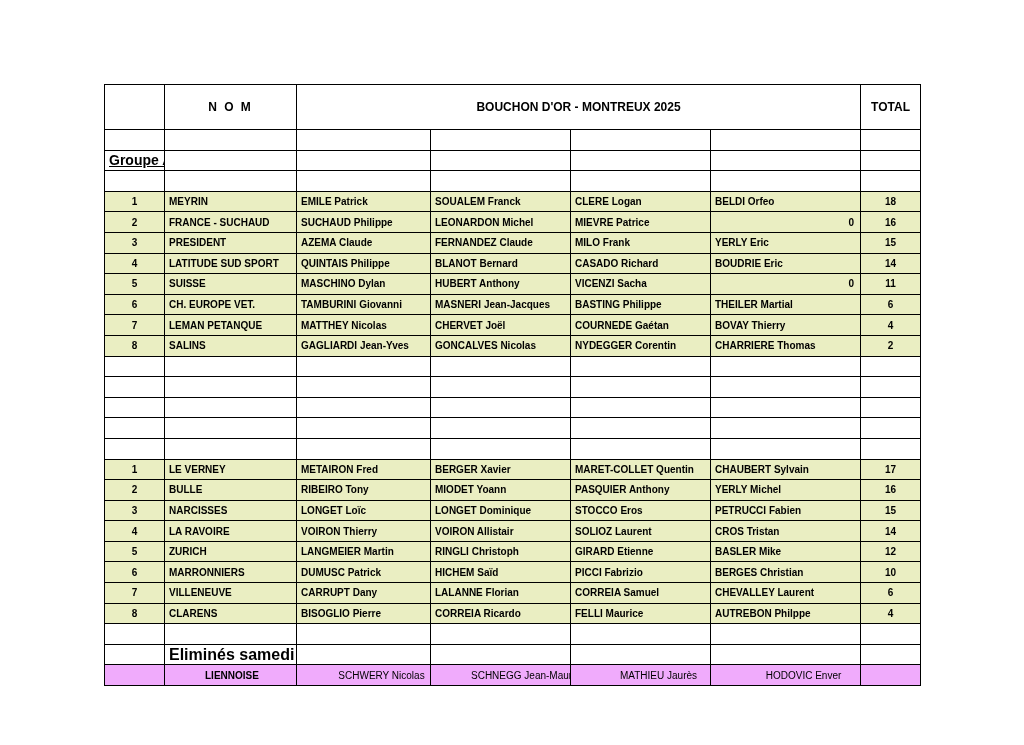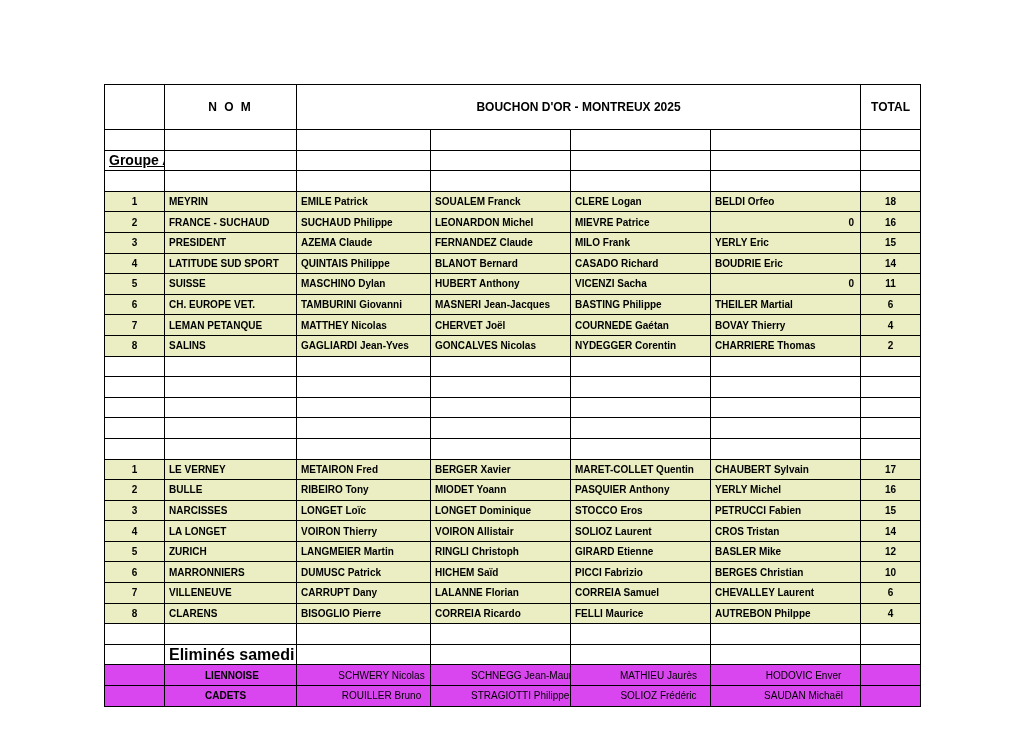--- a/index.html
+++ b/index.html
@@ -67,21 +67,21 @@
   }
 
   .data-row td { background: #eaeec2; font-weight: bold; }
   .data-row td.rank { text-align: center; }
   .data-row td.total { text-align: center; }
   .data-row td.zero { text-align: right; padding-right: 6px; }
 
   .blank-row td { background: #ffffff; }
 
   .elim-label td { font-weight: bold; font-size: 16px; }
-  .elim-row td { font-weight: normal; background: #d946ef; padding-left: 40px; }
+  .elim-row td { font-weight: normal; background: #f0abfc; padding-left: 40px; }
   .elim-row td.team { font-weight: bold; }
   .elim-row td.p { text-align: center; }
 </style>
 </head>
 <body>
 
 <div class="page">
   <table class="sheet">
     <colgroup>
       <col class="c-rank">
@@ -265,21 +265,21 @@
           <td class="rank">3</td>
           <td class="team">NARCISSES</td>
           <td class="p">LONGET Loïc</td>
           <td class="p">LONGET Dominique</td>
           <td class="p">STOCCO Eros</td>
           <td class="p">PETRUCCI Fabien</td>
           <td class="total">15</td>
         </tr>
         <tr class="data-row">
           <td class="rank">4</td>
-          <td class="team">LA LONGET</td>
+          <td class="team">LA RAVOIRE</td>
           <td class="p">VOIRON Thierry</td>
           <td class="p">VOIRON Allistair</td>
           <td class="p">SOLIOZ Laurent</td>
           <td class="p">CROS Tristan</td>
           <td class="total">14</td>
         </tr>
         <tr class="data-row">
           <td class="rank">5</td>
           <td class="team">ZURICH</td>
           <td class="p">LANGMEIER Martin</td>
@@ -335,24 +335,15 @@
         </tr>
         <tr class="elim-row">
           <td></td>
           <td class="team">LIENNOISE</td>
           <td class="p">SCHWERY Nicolas</td>
           <td class="p">SCHNEGG Jean-Maurice</td>
           <td class="p">MATHIEU Jaurès</td>
           <td class="p">HODOVIC Enver</td>
           <td></td>
         </tr>
-        <tr class="elim-row">
-          <td></td>
-          <td class="team">CADETS</td>
-          <td class="p">ROUILLER Bruno</td>
-          <td class="p">STRAGIOTTI Philippe</td>
-          <td class="p">SOLIOZ Frédéric</td>
-          <td class="p">SAUDAN Michaël</td>
-          <td></td>
-        </tr>
       </tbody>
   </table>
 </div>
 
 </body></html>

